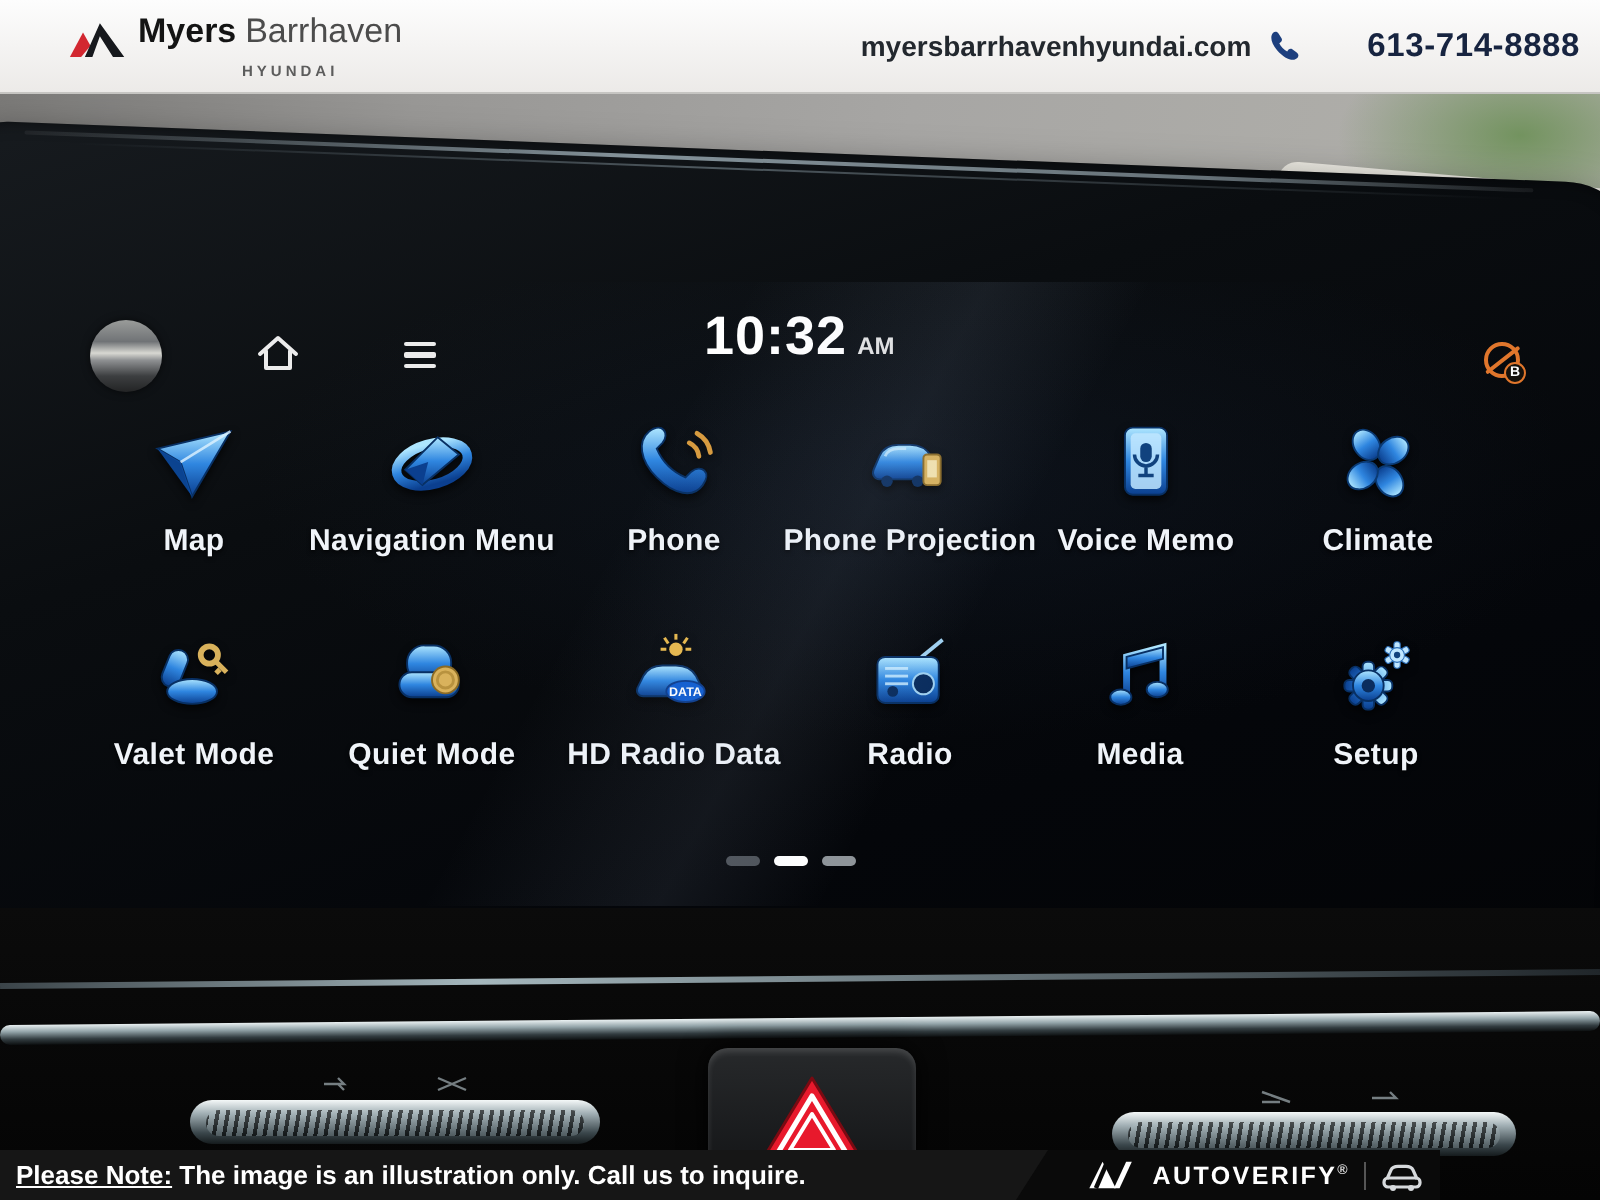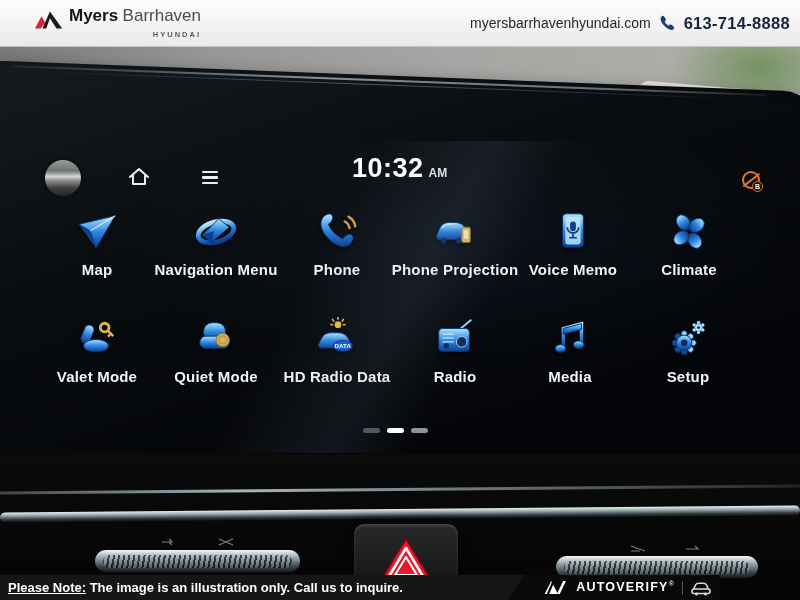--- a/index.html
+++ b/index.html
@@ -2,31 +2,31 @@
 <html><head>
 <meta charset="utf-8">
 <style>
   html,body{margin:0;padding:0;background:#222;}
   .stage{position:relative;width:800px;height:600px;overflow:hidden;background:#0a0a0a;
          font-family:"Liberation Sans",sans-serif;-webkit-font-smoothing:antialiased;}
   .stage *{box-sizing:border-box;}
 
   
   .header{position:absolute;left:0;top:0;width:800px;height:46px;
-          background:linear-gradient(#fdfdfd,#eceae8);box-shadow:0 1px 0 #c6c5c2;z-index:30;text-align:right;}
+          background:linear-gradient(#fdfdfd,#eceae8);box-shadow:0 1px 0 #c6c5c2;z-index:30;}
   .logo{position:absolute;left:34px;top:6px;display:flex;align-items:flex-start;gap:5px;}
   .logo-mark{width:30px;height:24px;margin-top:2px;}
   .logo-names{line-height:20px;}
   .logo-bold{font-size:17px;font-weight:800;color:#141414;}
   .logo-reg{font-size:17px;font-weight:400;color:#4c4c4c;}
   .logo-brand{display:block;font-size:7.5px;letter-spacing:2px;color:#5c5c5c;
               font-weight:700;margin:-1px 0 4px 52px;}
   .contact{position:absolute;right:10px;top:0;height:46px;display:flex;align-items:center;gap:7px;}
-  .website{font-size:14px;font-weight:400;color:#23282e;}
-  .phone-number{font-size:16.5px;font-weight:800;color:#172440;letter-spacing:.3px;}
+  .website{font-size:14px;font-weight:700;color:#23282e;}
+  .phone-number{font-size:16.5px;font-weight:800;color:#172440;letter-spacing:.3px;margin-left:25px;}
 
   
   .photo{position:absolute;left:0;top:46px;width:800px;height:554px;background:#060606;}
   .sky{position:absolute;left:0;top:0;width:800px;height:180px;
     background:
       radial-gradient(130px 70px at 95% 12%, rgba(104,142,82,.85), rgba(104,142,82,0) 70%),
       radial-gradient(220px 90px at 84% 60%, rgba(213,211,203,.55), transparent 72%),
       linear-gradient(100deg,#7b7a78 0%,#989795 25%,#a7a6a4 55%,#b2b1ab 100%);}
   .ledge{position:absolute;left:636px;top:44px;width:230px;height:74px;border-radius:10px;
     background:linear-gradient(#eae8e0,#c2c0b8);transform:rotate(5deg);}

